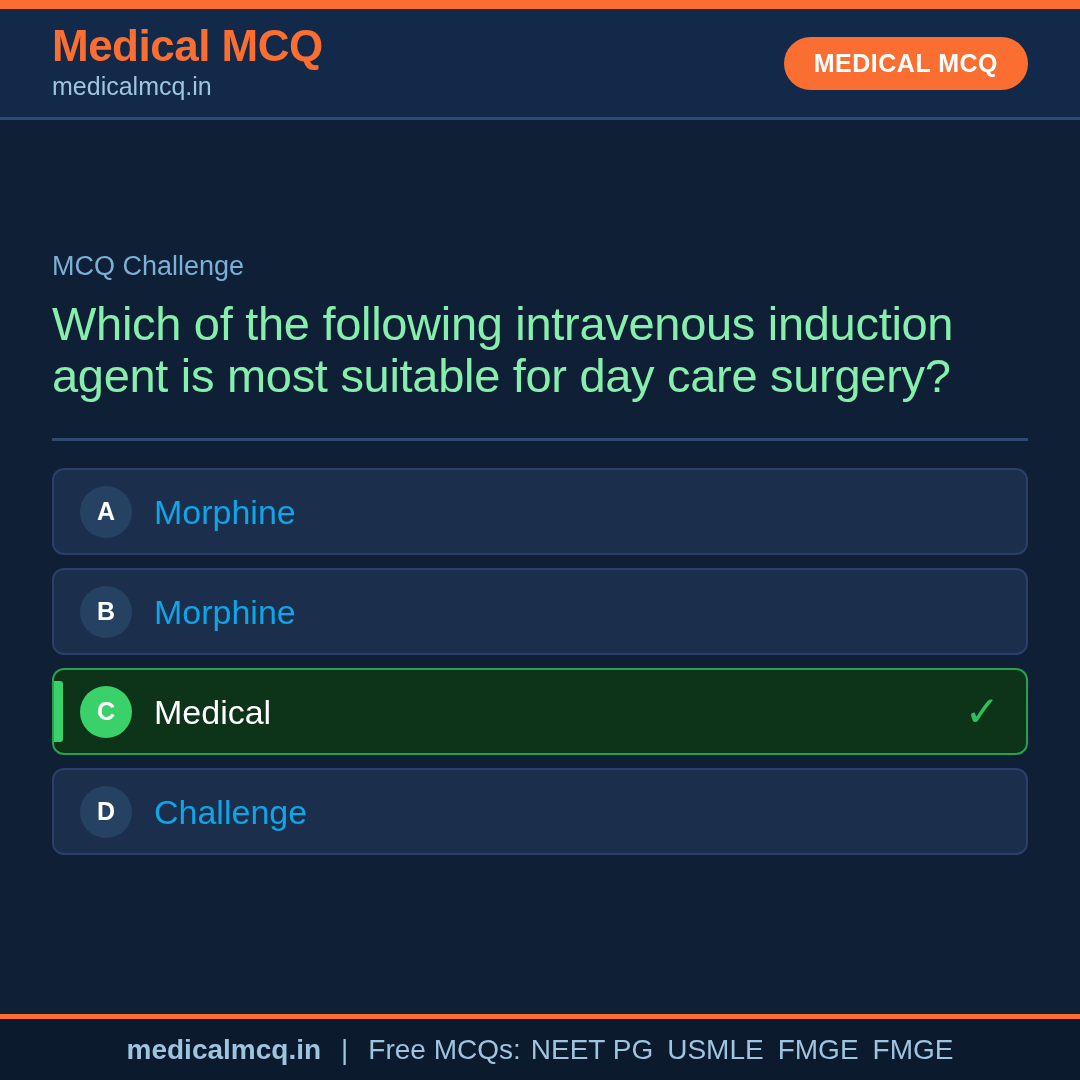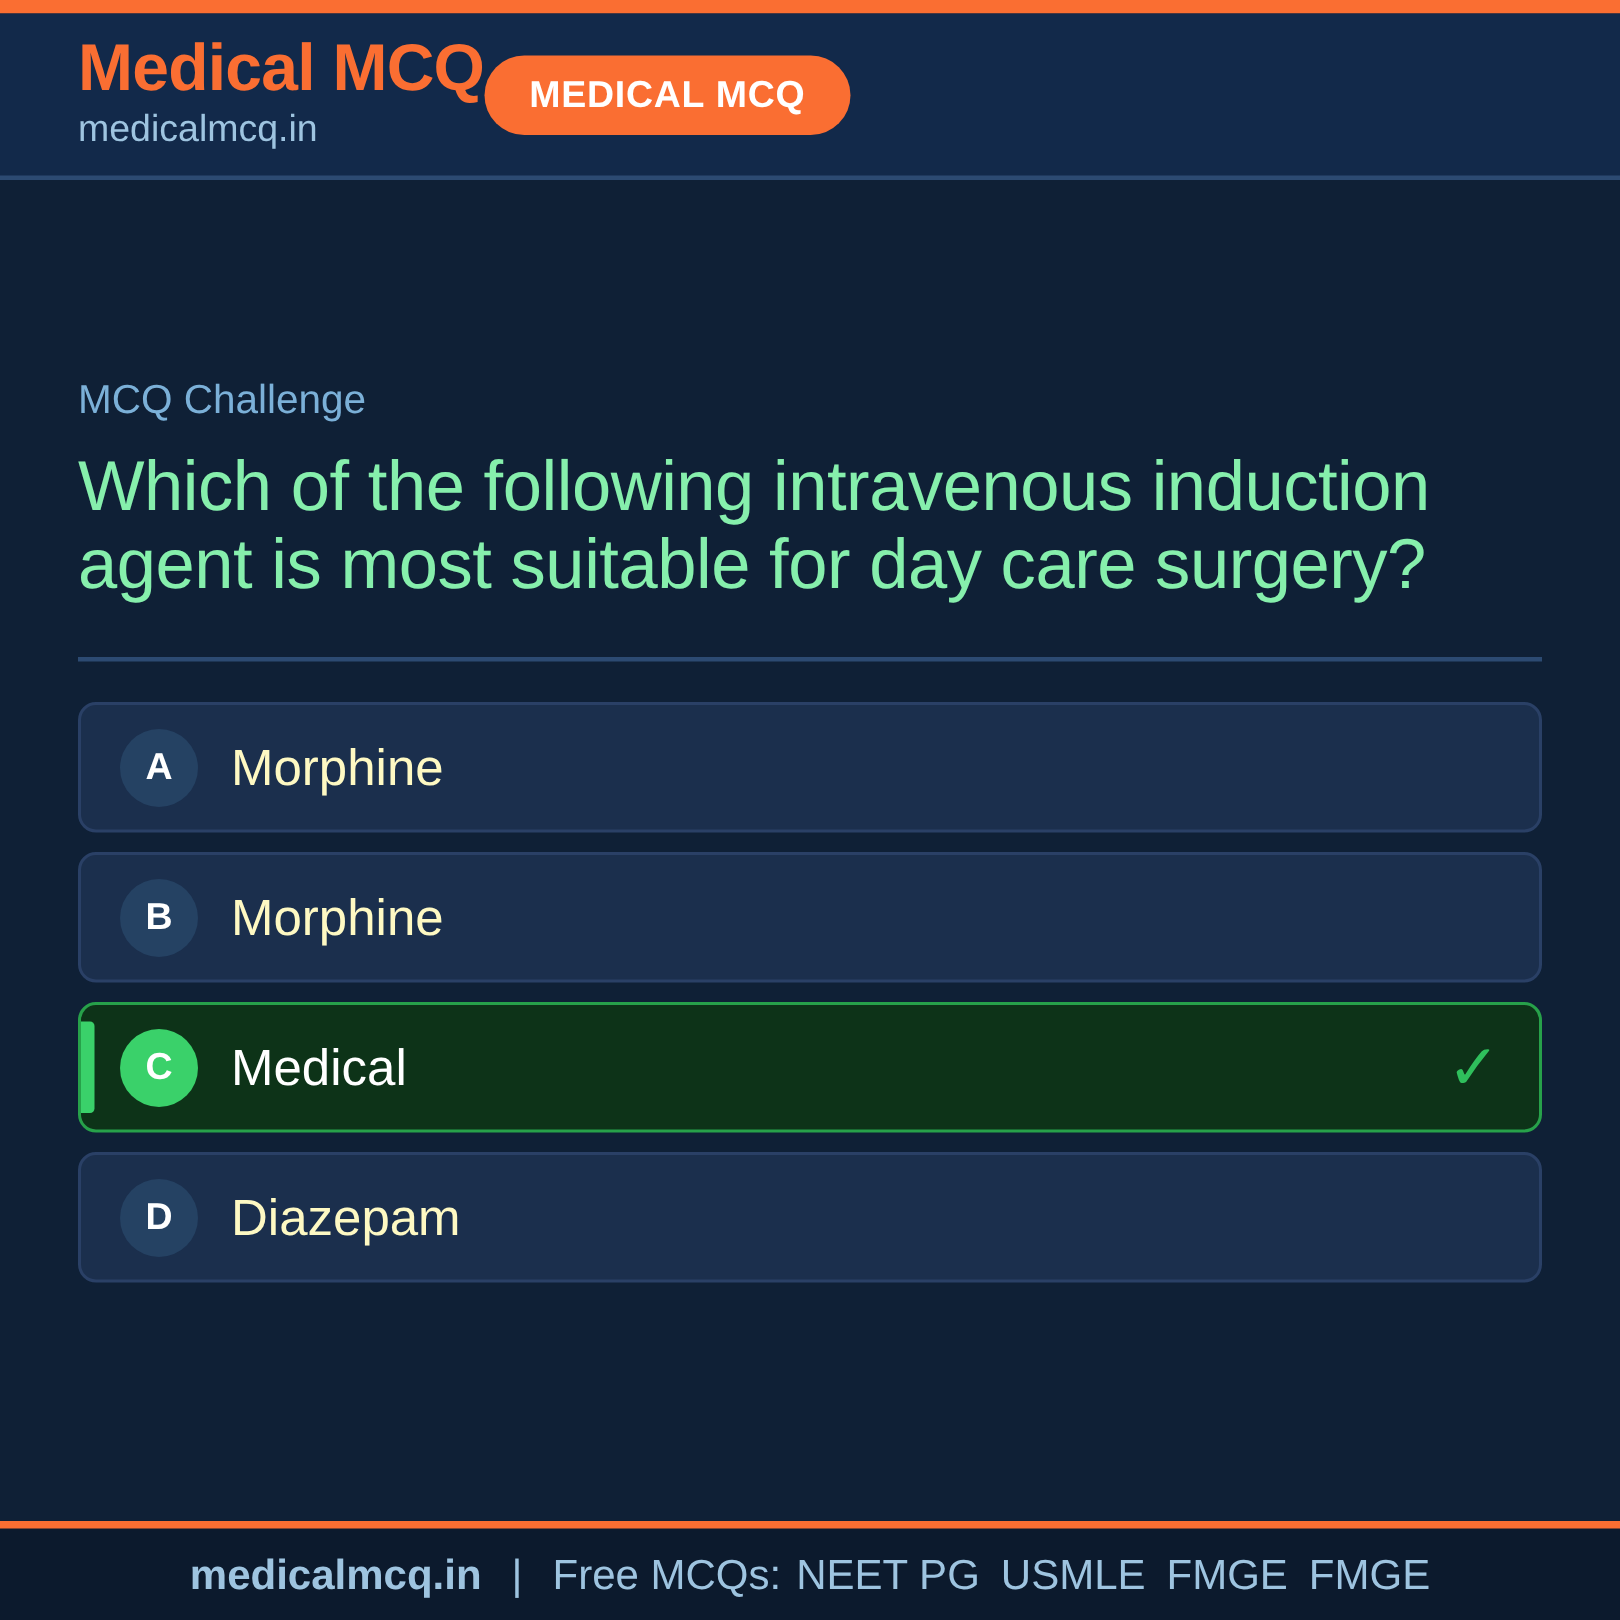--- a/index.html
+++ b/index.html
@@ -24,21 +24,21 @@
 
   
   .header {
     height: 111px;
     background: #12294a;
     border-bottom: 3px solid #2c4straight;
     border-bottom: 3px solid #2c4a72;
     box-sizing: border-box;
     display: flex;
     align-items: center;
-    justify-content: flex-start;
+    justify-content: space-between;
     padding: 0 52px 0 52px;
     position: relative;
   }
   .brand {
     display: flex;
     flex-direction: column;
     justify-content: center;
   }
   .brand-title {
     color: #fa6e32;
@@ -116,21 +116,21 @@
     border-radius: 50%;
     background: #254263;
     color: #ffffff;
     font-size: 25px;
     font-weight: bold;
     display: flex;
     align-items: center;
     justify-content: center;
   }
   .option-label {
-    color: #fef9c3;
+    color: #0ea5e9;
     font-size: 34px;
     margin-left: 22px;
     line-height: 1;
   }
   .option-check {
     margin-left: auto;
     color: #2fbf5c;
     font-size: 42px;
     line-height: 1;
   }
@@ -224,21 +224,21 @@
 
     <div class="option correct">
       <div class="option-accent"></div>
       <div class="option-badge">C</div>
       <div class="option-label">Medical</div>
       <div class="option-check">✓</div>
     </div>
 
     <div class="option">
       <div class="option-badge">D</div>
-      <div class="option-label">Diazepam</div>
+      <div class="option-label">Challenge</div>
     </div>
 
   </div>
 </div>
 
 <div class="footer">
   <div class="footer-inner">
     <span class="footer-site">medicalmcq.in</span>
     <span class="footer-sep">|</span>
     <span>Free MCQs:</span>

